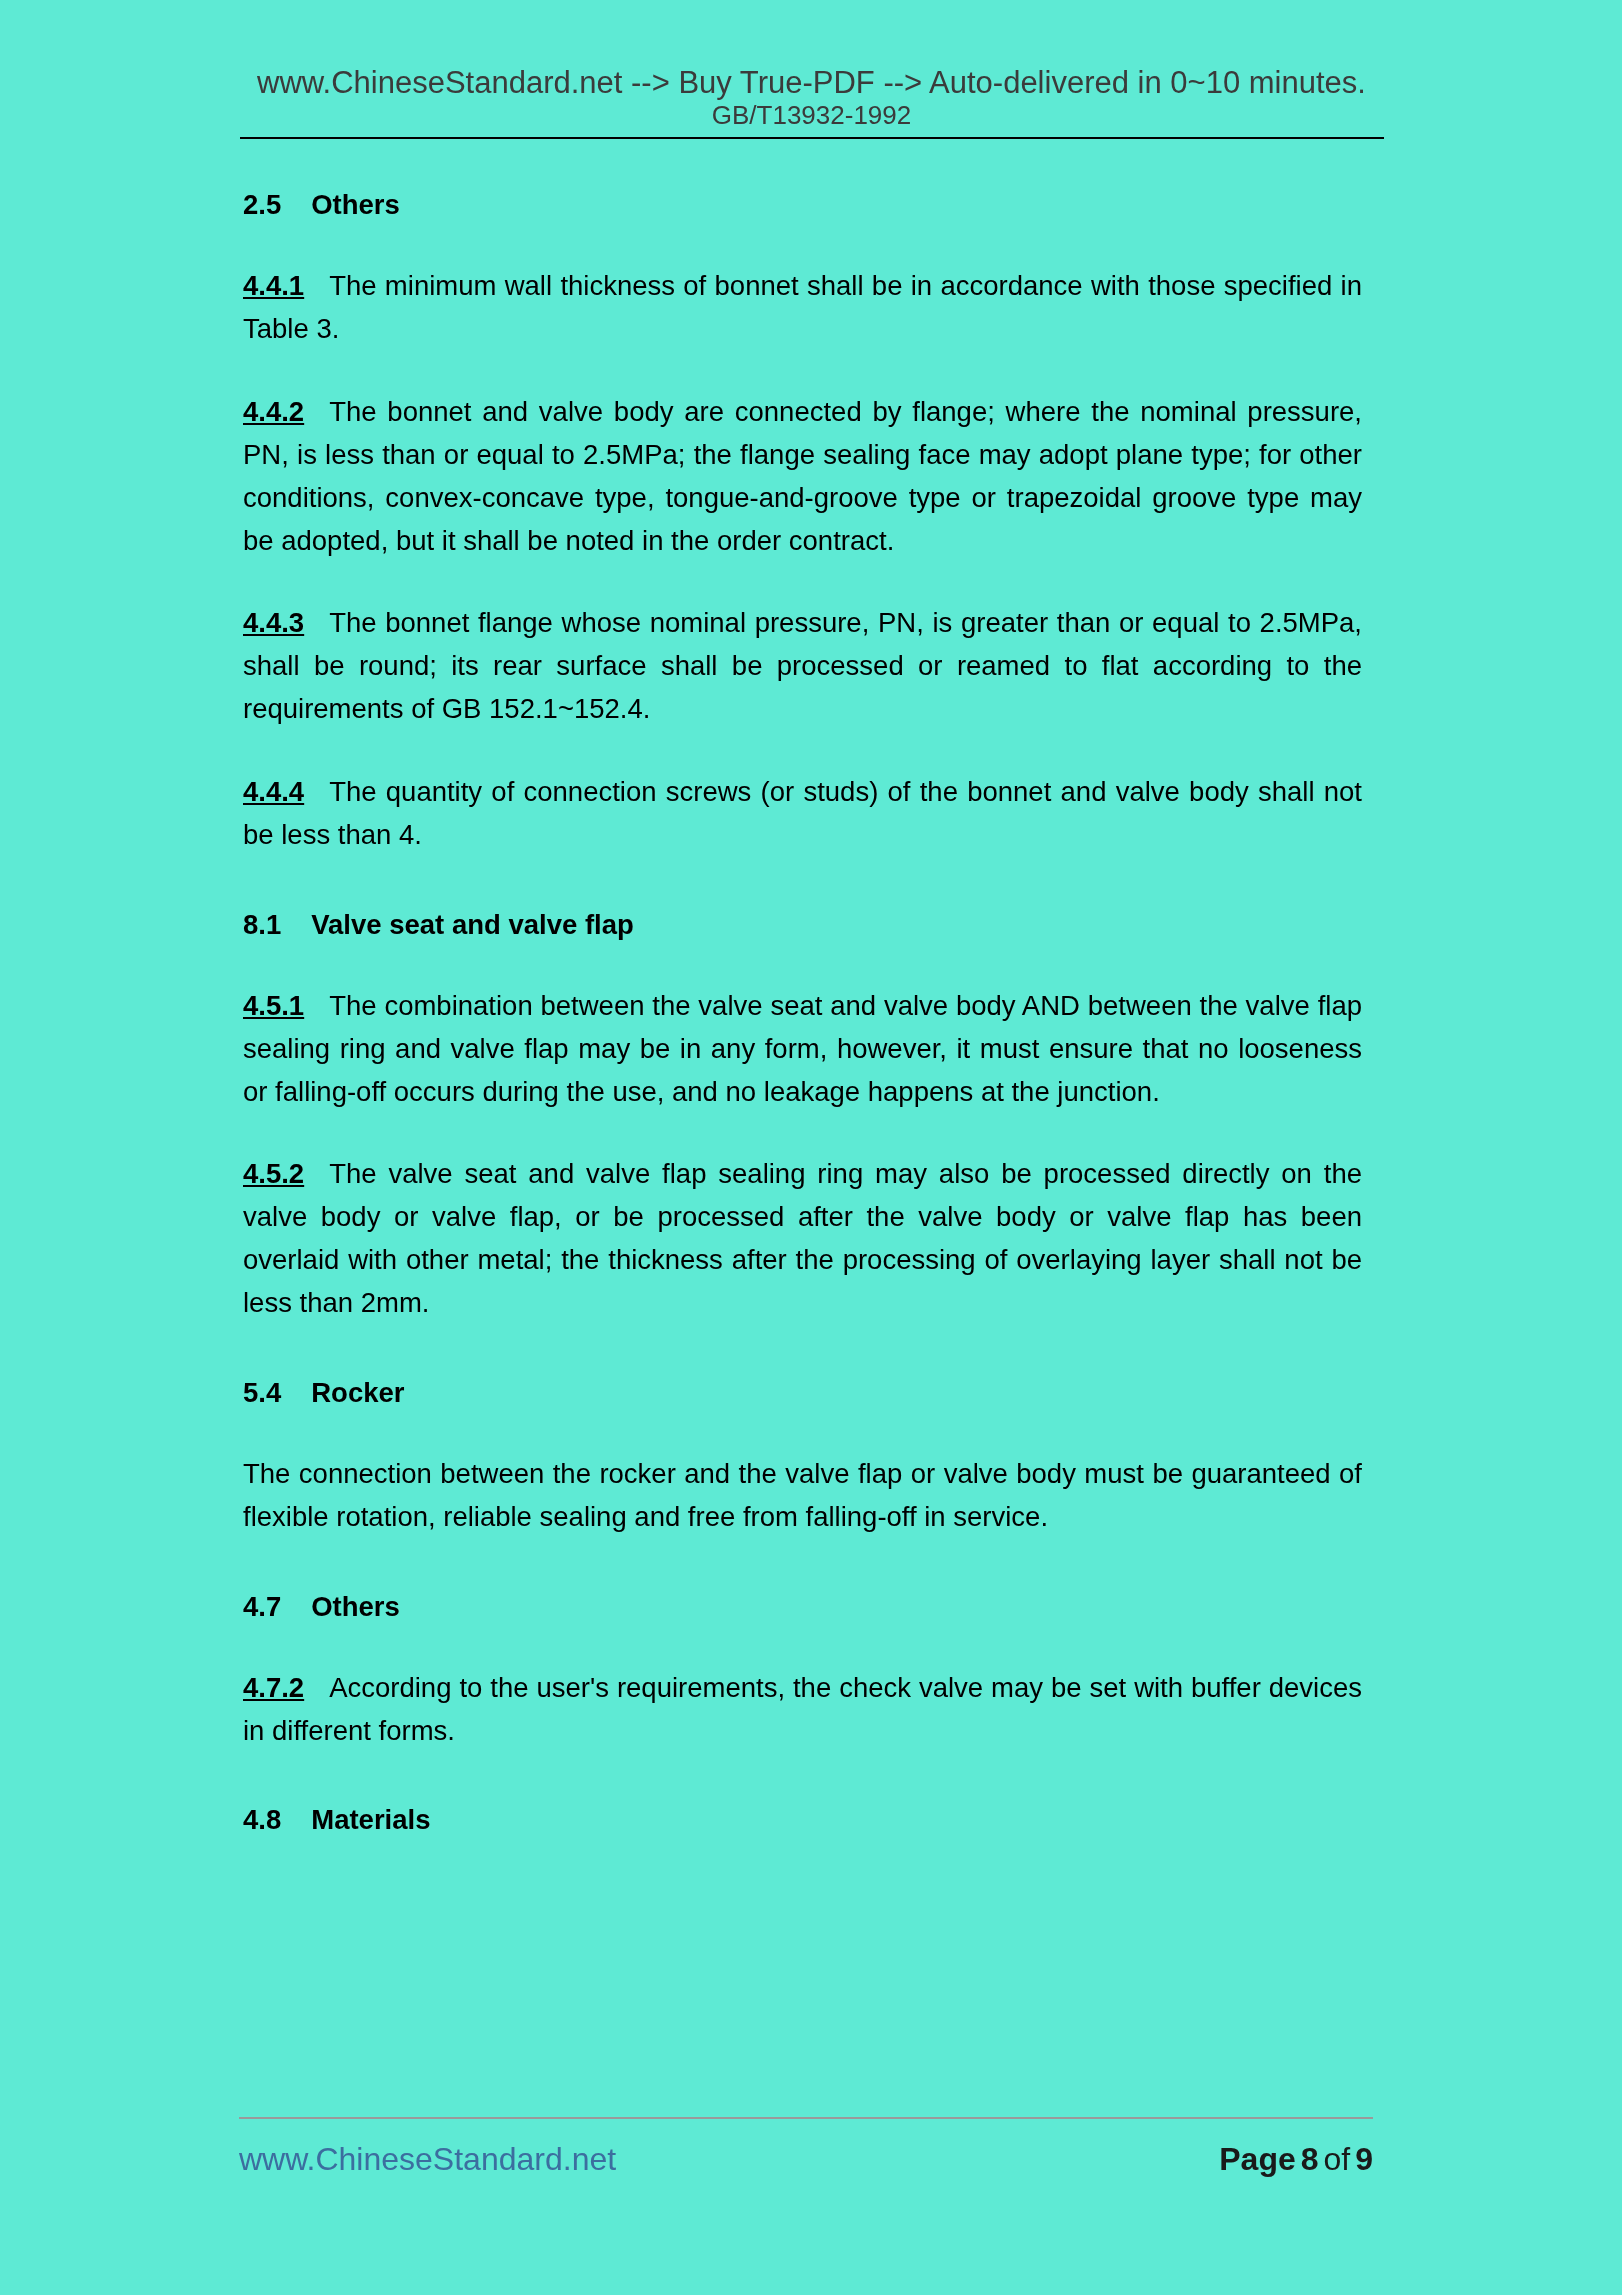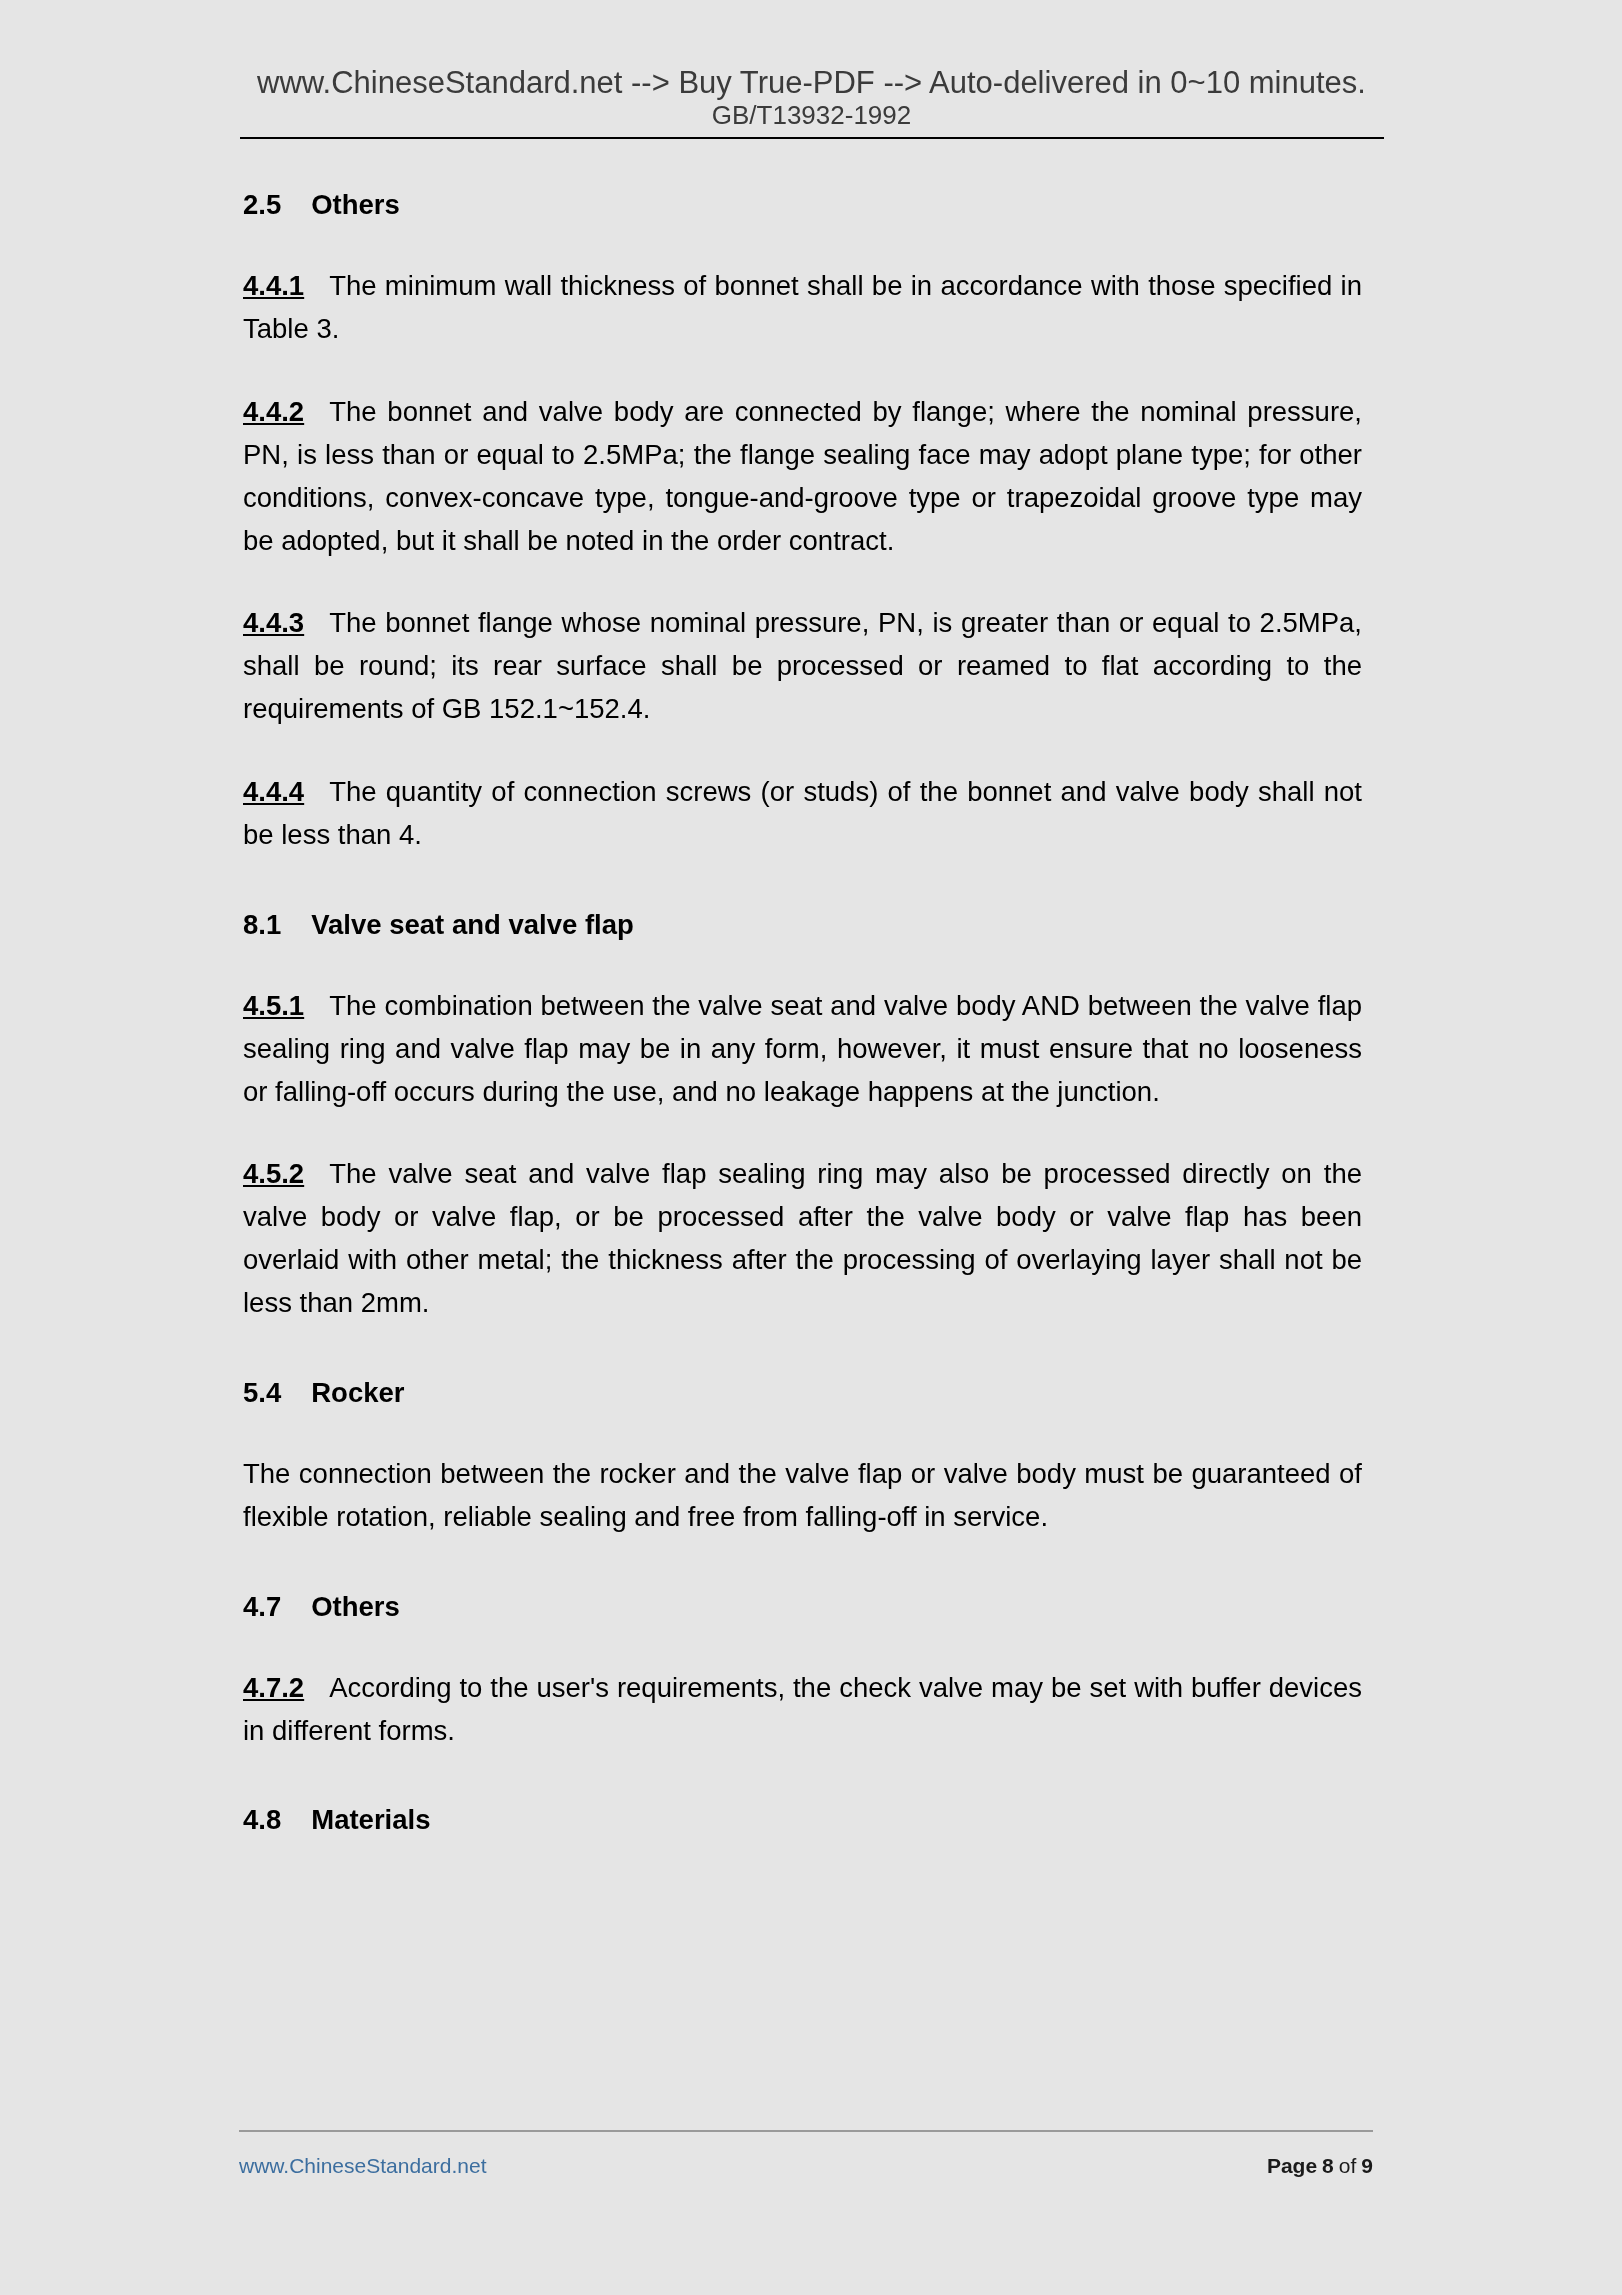--- a/index.html
+++ b/index.html
@@ -1,20 +1,20 @@
 <!DOCTYPE html>
 <html style="font-size:13.3px"><head>
 <meta charset="utf-8">
 <style>
   html, body { margin: 0; padding: 0; background: #ffffff; }
   .page {
     position: relative;
     width: 1623px;
     height: 2295px;
-    background: #e5e5e5;
+    background: #5eead4;
     color: #000000;
     font-family: "Liberation Sans", sans-serif;
     overflow: hidden;
     box-sizing: border-box;
   }
   .header { text-align: center; }
   .banner {
     margin-top: 65px;
     font-size: 31px;
     line-height: 1.15;
@@ -60,21 +60,21 @@
   }
   .footer-rule {
     height: 1.7px;
     background: #9a9a9a;
     margin-bottom: 22px;
   }
   .footer-row {
     display: flex;
     justify-content: space-between;
     align-items: flex-end;
-    font-size: 21px;
+    font-size: 32px;
     color: #1a1a1a;
   }
   .site-link {
     color: #3c6e9f;
     text-decoration: none;
     cursor: pointer;
   }
   .page-info b { font-weight: bold; }
   .page-info span, .page-info b { margin-left: 5px; }
   .page-info span:first-child { margin-left: 0; font-weight: bold; }

